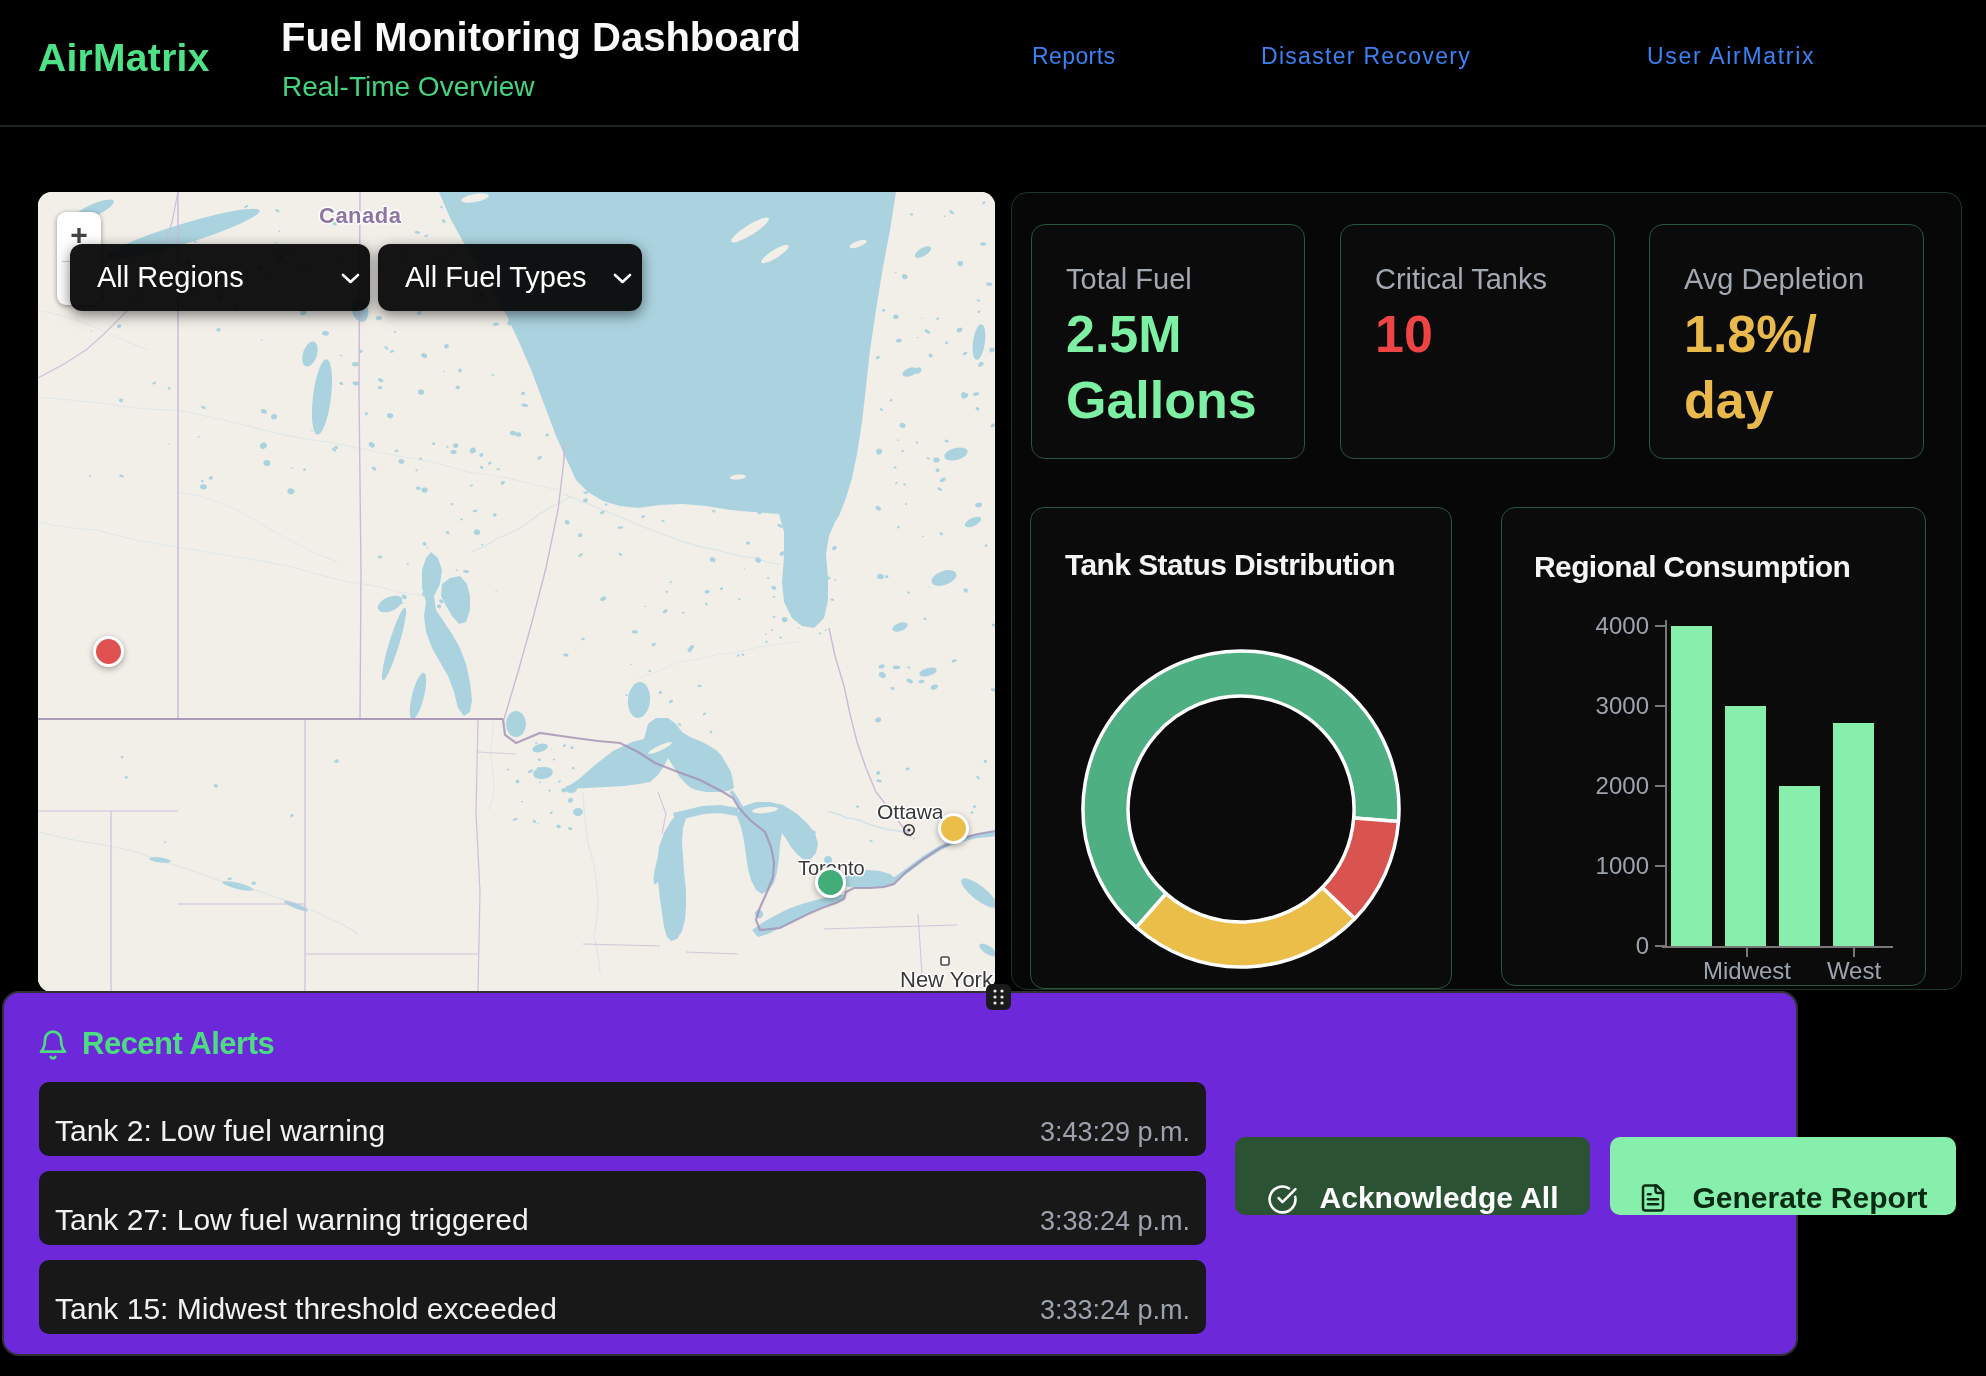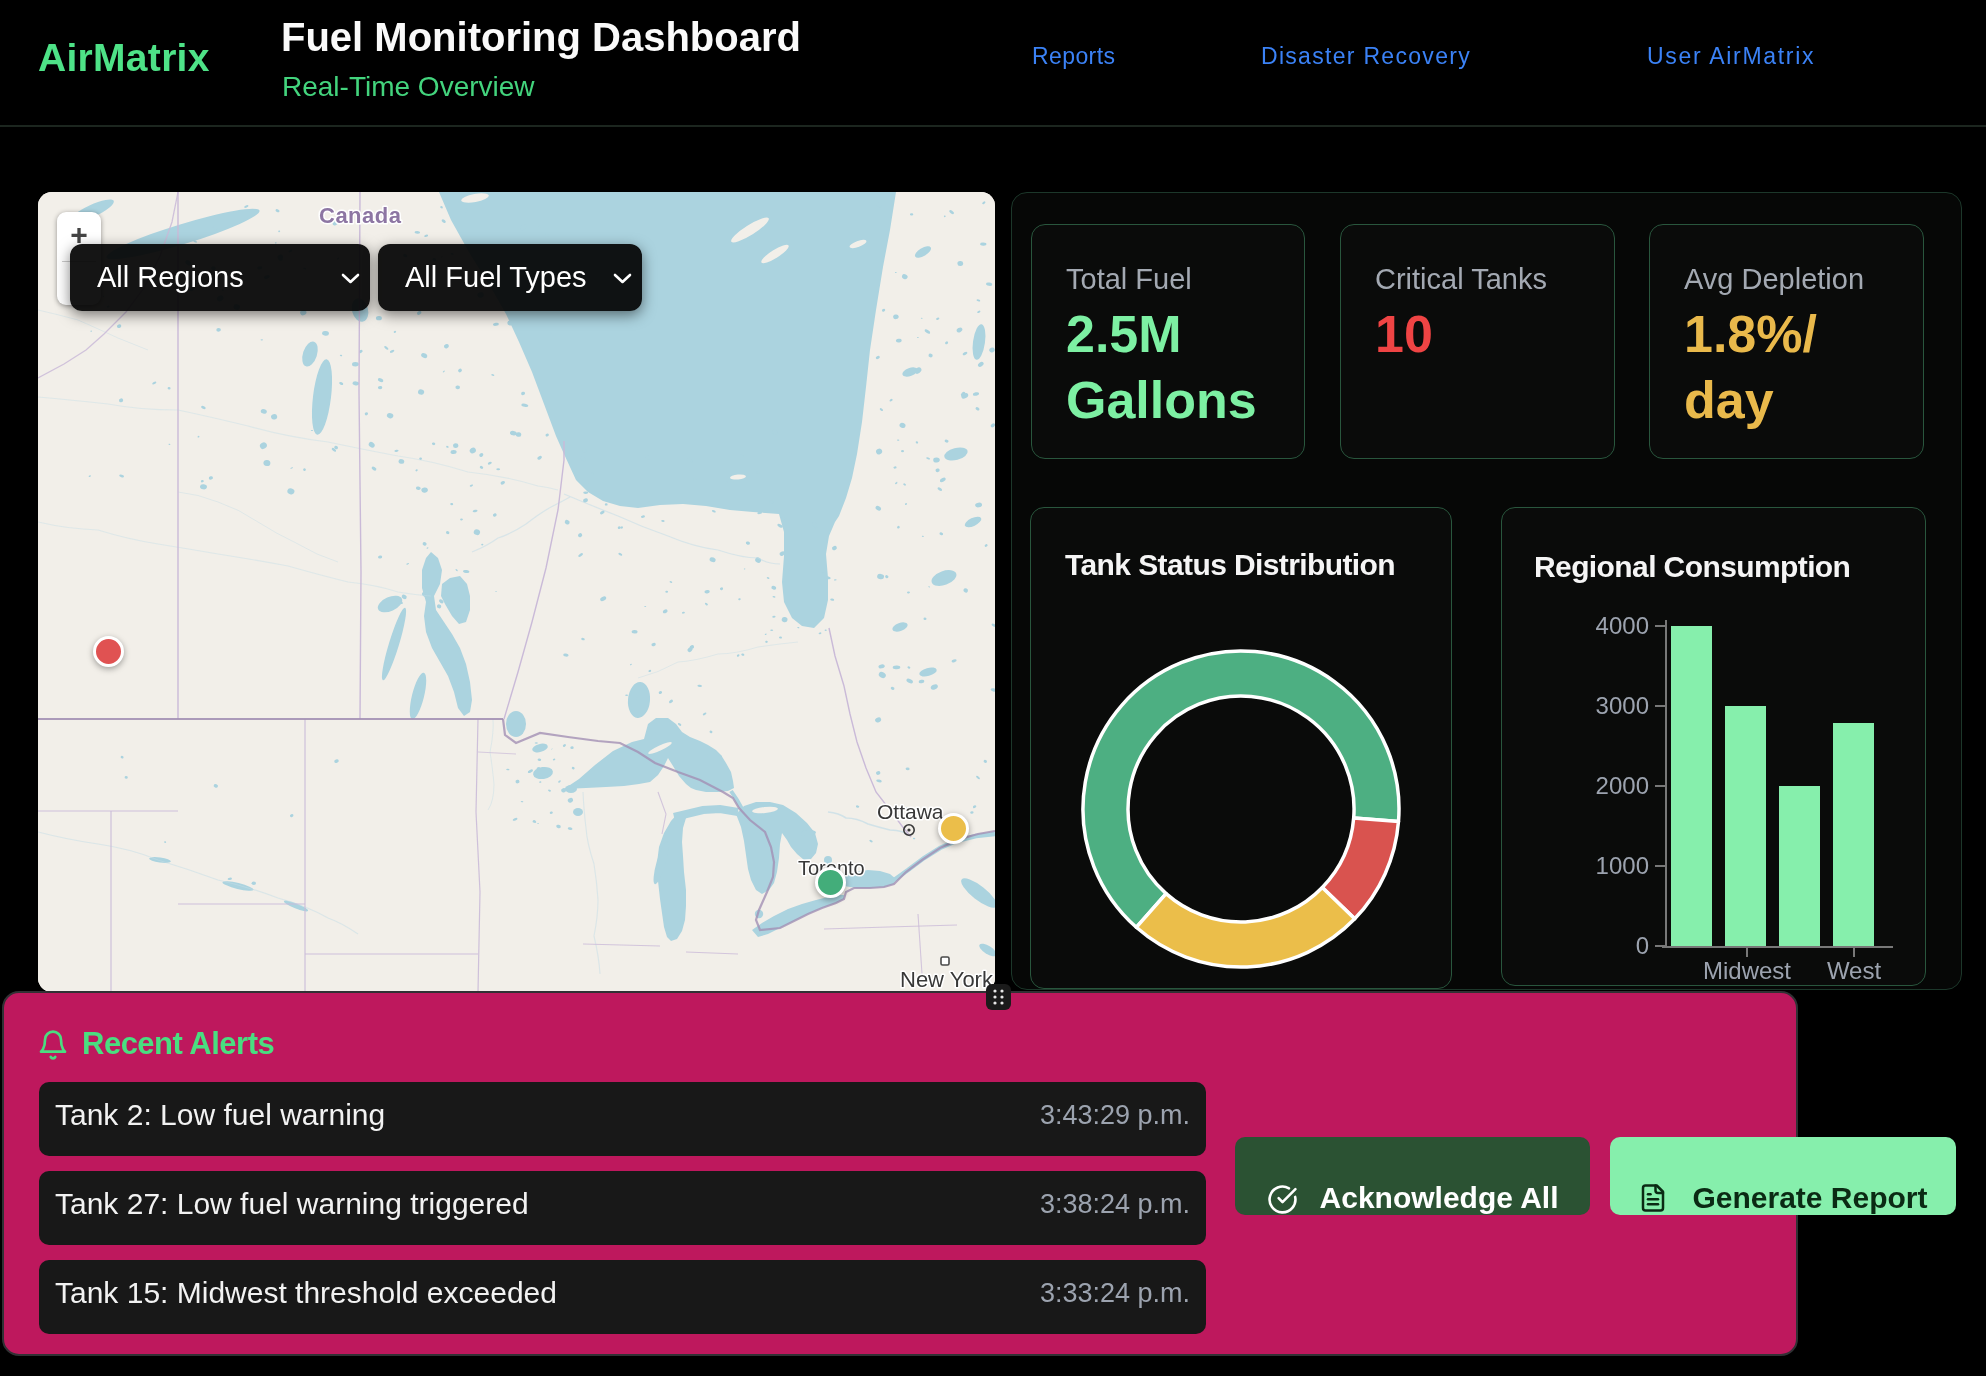--- a/index.html
+++ b/index.html
@@ -19,22 +19,22 @@
 .zoomctl .plus{position:absolute;left:0;top:6px;width:44px;text-align:center;font-size:30px;font-weight:bold;color:#444}
 .zoomctl .div{position:absolute;left:5px;top:49px;width:34px;height:1px;background:#ccc}
 .marker{width:31px;height:31px;border-radius:50%;border:3.5px solid #fff;box-shadow:0 2px 6px rgba(0,0,0,.35)}
 
 #rp{left:1011px;top:192px;width:951px;height:798px;border:1px solid #1c372a;border-radius:16px;background:#060706}
 .card{background:#0a0b0a;border:1px solid #29563d;border-radius:14px}
 .slabel{position:absolute;left:34px;top:38px;font-size:29px;color:#a3a9b2;font-weight:500}
 .sval{position:absolute;left:34px;top:76px;width:215px;font-size:52px;font-weight:bold;line-height:66px}
 .ctitle{font-size:30px;font-weight:bold;color:#f5f5f5;letter-spacing:-.6px}
 
-#bp{left:2px;top:991px;width:1796px;height:365px;background:#be185d;border:2px solid #313134;border-radius:17px}
-.arow{left:35px;width:1167px;height:74px;background:#181818;border-radius:10px;color:#f2f2f2;font-size:30px;display:flex;align-items:center;padding:0 16px 8px 16px;justify-content:space-between}
+#bp{left:2px;top:991px;width:1796px;height:365px;background:#6d28d9;border:2px solid #313134;border-radius:17px}
+.arow{left:35px;width:1167px;height:74px;background:#181818;border-radius:10px;color:#f2f2f2;font-size:30px;display:flex;align-items:flex-end;padding:0 16px 8px 16px;justify-content:space-between}
 .arow .time{color:#9ca3af;font-size:27px}
 .batn{height:78px;border-radius:10px;display:flex;align-items:flex-end;justify-content:center;font-size:30px;font-weight:bold}
 </style></head>
 <body>
 <div id="page">
   <div class="abs logo">AirMatrix</div>
   <div class="abs htitle">Fuel Monitoring Dashboard</div>
   <div class="abs hsub">Real-Time Overview</div>
   <div class="abs nav" style="left:1032px">Reports</div>
   <div class="abs nav" style="left:1261px;letter-spacing:1.3px">Disaster Recovery</div>

